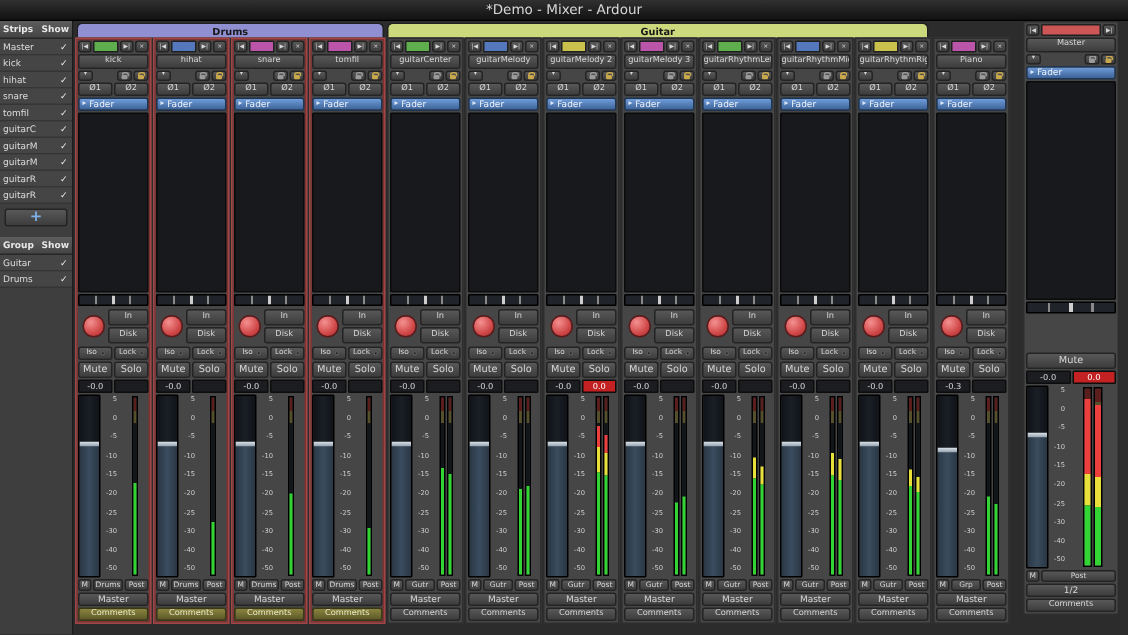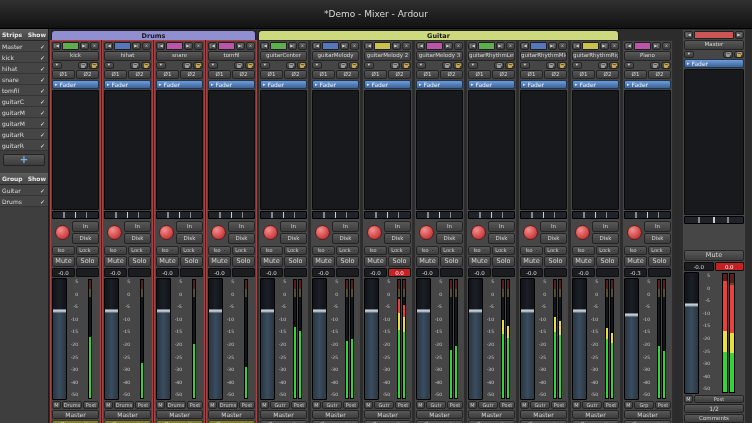--- a/index.html
+++ b/index.html
@@ -1,17 +1,17 @@
 <!DOCTYPE html>
 <html><head>
 <meta charset="utf-8">
 <style>
   *{margin:0;padding:0;box-sizing:border-box;font-family:"DejaVu Sans","Liberation Sans",sans-serif;}
   html,body{width:752px;height:423px;overflow:hidden;background:#2c2c2c;}
-  .titlebar{height:29px;background:linear-gradient(#303030,#121212);color:#d8d8d8;font-size:9px;display:flex;align-items:center;justify-content:center;border-bottom:1px solid #000;}
+  .titlebar{height:14px;background:linear-gradient(#303030,#121212);color:#d8d8d8;font-size:9px;display:flex;align-items:center;justify-content:center;border-bottom:1px solid #000;}
   .app{display:flex;height:409px;}
 
   button{background:linear-gradient(#585858,#3d3d3d);border:1px solid #242424;border-radius:2px;color:#d6d6d6;font-size:6px;line-height:1;padding:0;cursor:default;overflow:hidden;white-space:nowrap;}
 
   
   .sidebar{width:49px;background:#3e3e3e;border-right:1px solid #1c1c1c;display:flex;flex-direction:column;}
   .side-header{display:flex;justify-content:space-between;padding:2px 2px;background:linear-gradient(#5d5d5d,#454545);border-bottom:1px solid #282828;font-size:6px;color:#e8e8e8;font-weight:bold;}
   .side-row{display:flex;justify-content:space-between;padding:1.5px 3px 1.5px 2px;font-size:6px;color:#ddd;border-bottom:1px solid #353535;background:#454545;}
   .side-row .chk{color:#f0f0f0;}
   .add-btn{margin:3px;height:12px;color:#7db1e8;font-size:10px;font-weight:bold;}

